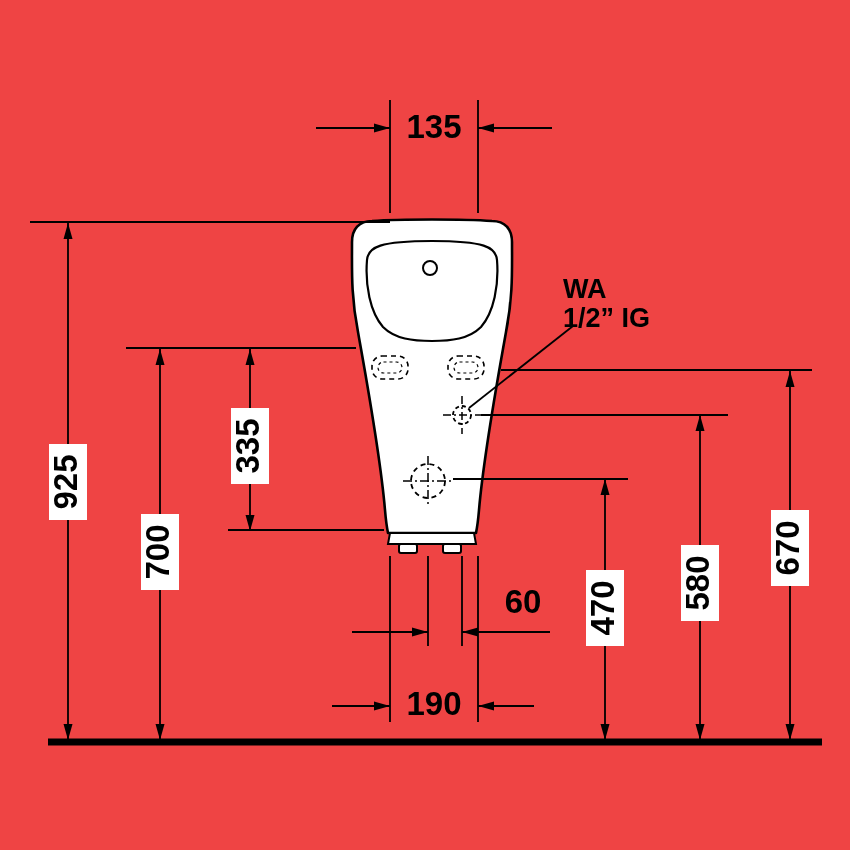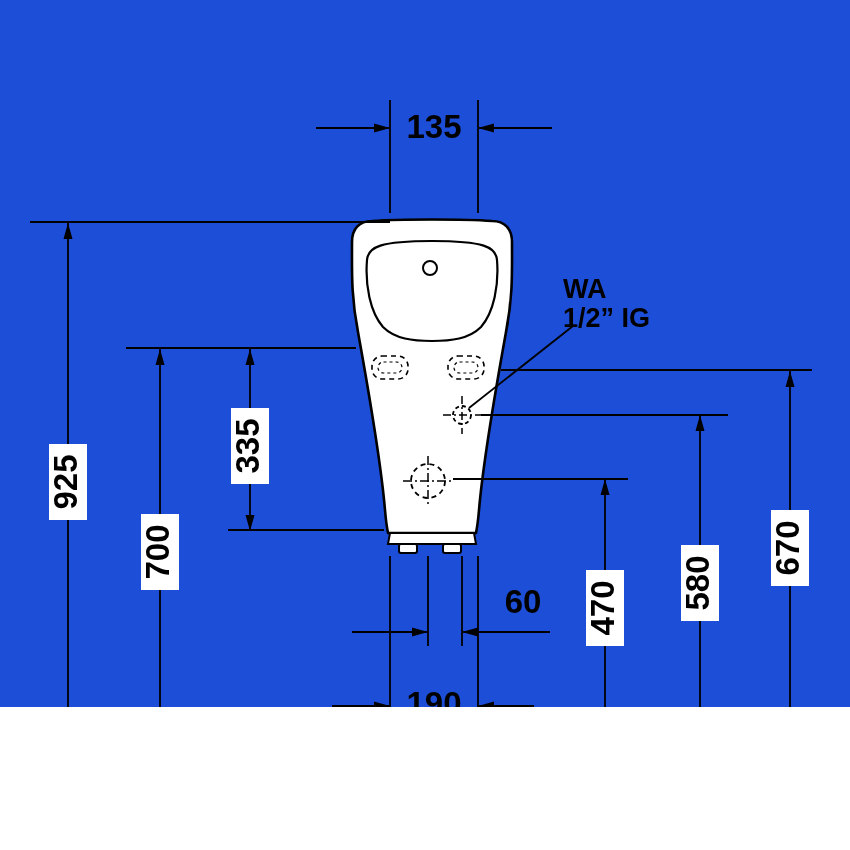--- a/index.html
+++ b/index.html
@@ -1,16 +1,16 @@
 <!DOCTYPE html>
 <html><head>
 <meta charset="utf-8">
 <style>
   html,body{margin:0;padding:0;background:#fff;}
-  .stage{position:relative;width:850px;height:707px;background:#1d4ed8;overflow:hidden;}
+  .stage{position:relative;width:850px;height:850px;background:#ef4444;overflow:hidden;}
   svg{display:block;}
   text{font-family:"Liberation Sans","DejaVu Sans",sans-serif;font-weight:bold;fill:#000;}
   .dim-num{font-size:33px;}
   .note-txt{font-size:27px;}
 </style>
 </head>
 <body>
 
 <div class="stage">
 <svg width="850" height="850" viewBox="0 0 850 850">

